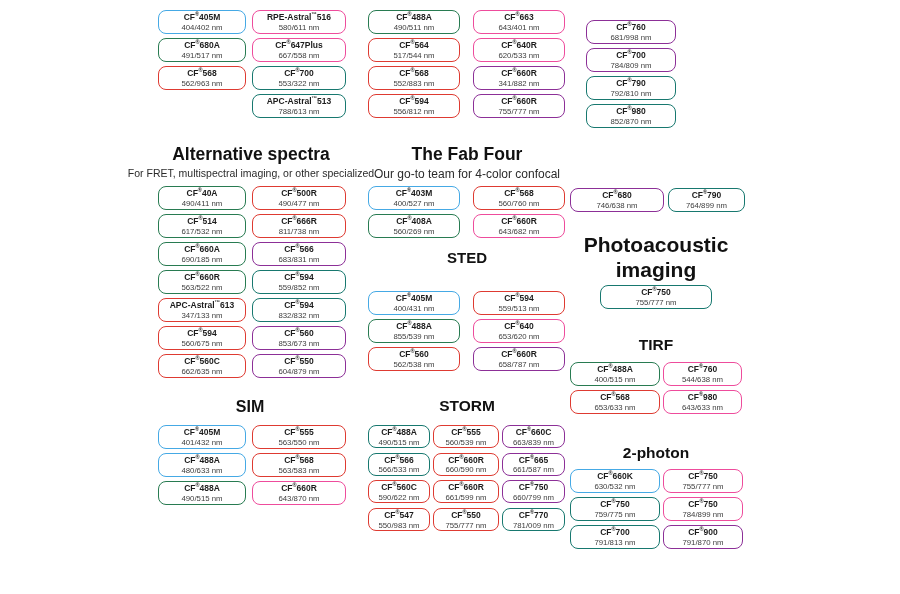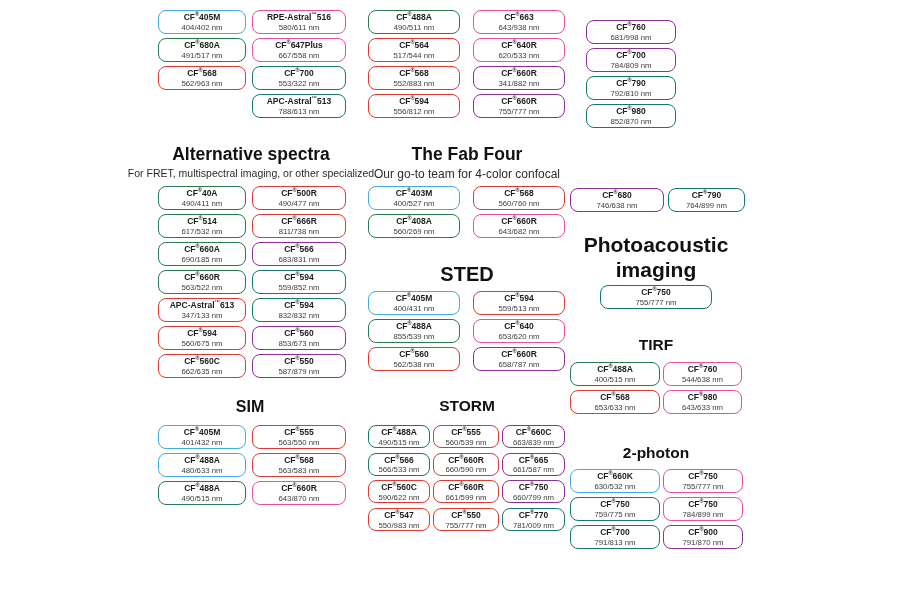--- a/index.html
+++ b/index.html
@@ -60,21 +60,21 @@
       <div class="dye-box" style="left: 368px; top: 66px; width: 92px; height: 24px; border-color: rgb(222, 58, 49);">
         <div class="dye-name">CF<sup>®</sup>568</div>
         <div class="dye-value">552/883 nm</div>
       </div>
       <div class="dye-box" style="left: 368px; top: 94px; width: 92px; height: 24px; border-color: rgb(222, 58, 49);">
         <div class="dye-name">CF<sup>®</sup>594</div>
         <div class="dye-value">556/812 nm</div>
       </div>
       <div class="dye-box" style="left: 473px; top: 10px; width: 92px; height: 24px; border-color: rgb(238, 76, 156);">
         <div class="dye-name">CF<sup>®</sup>663</div>
-        <div class="dye-value">643/938 nm</div>
+        <div class="dye-value">643/401 nm</div>
       </div>
       <div class="dye-box" style="left: 473px; top: 38px; width: 92px; height: 24px; border-color: rgb(238, 76, 156);">
         <div class="dye-name">CF<sup>®</sup>640R</div>
         <div class="dye-value">620/533 nm</div>
       </div>
       <div class="dye-box" style="left: 473px; top: 66px; width: 92px; height: 24px; border-color: rgb(140, 47, 151);">
         <div class="dye-name">CF<sup>®</sup>660R</div>
         <div class="dye-value">341/882 nm</div>
       </div>
       <div class="dye-box" style="left: 473px; top: 94px; width: 92px; height: 24px; border-color: rgb(140, 47, 151);">
@@ -148,21 +148,21 @@
       <div class="dye-box" style="left: 252px; top: 298px; width: 94px; height: 24px; border-color: rgb(23, 120, 111);">
         <div class="dye-name">CF<sup>®</sup>594</div>
         <div class="dye-value">832/832 nm</div>
       </div>
       <div class="dye-box" style="left: 252px; top: 326px; width: 94px; height: 24px; border-color: rgb(140, 47, 151);">
         <div class="dye-name">CF<sup>®</sup>560</div>
         <div class="dye-value">853/673 nm</div>
       </div>
       <div class="dye-box" style="left: 252px; top: 354px; width: 94px; height: 24px; border-color: rgb(140, 47, 151);">
         <div class="dye-name">CF<sup>®</sup>550</div>
-        <div class="dye-value">587/879 nm</div>
+        <div class="dye-value">604/879 nm</div>
       </div>
     </div>
     <div>
       <div class="sec-title" style="left: 467px; top: 144px; font-size: 17.5px;">The Fab Four</div>
       <div class="sec-sub" style="left: 467px; top: 167px; font-size: 12px;">Our go-to team for 4-color confocal</div>
       <div class="dye-box" style="left: 368px; top: 186px; width: 92px; height: 24px; border-color: rgb(69, 169, 229);">
         <div class="dye-name">CF<sup>®</sup>403M</div>
         <div class="dye-value">400/527 nm</div>
       </div>
       <div class="dye-box" style="left: 368px; top: 214px; width: 92px; height: 24px; border-color: rgb(40, 123, 81);">
@@ -182,21 +182,21 @@
       <div class="dye-box" style="left: 570px; top: 188px; width: 94px; height: 24px; border-color: rgb(140, 47, 151);">
         <div class="dye-name">CF<sup>®</sup>680</div>
         <div class="dye-value">746/638 nm</div>
       </div>
       <div class="dye-box" style="left: 668px; top: 188px; width: 77px; height: 24px; border-color: rgb(23, 120, 111);">
         <div class="dye-name">CF<sup>®</sup>790</div>
         <div class="dye-value">764/899 nm</div>
       </div>
     </div>
     <div>
-      <div class="sec-title" style="left: 467px; top: 263px; font-size: 20px;">STED</div>
+      <div class="sec-title" style="left: 467px; top: 249px; font-size: 15px;">STED</div>
       <div class="dye-box" style="left: 368px; top: 291px; width: 92px; height: 24px; border-color: rgb(69, 169, 229);">
         <div class="dye-name">CF<sup>®</sup>405M</div>
         <div class="dye-value">400/431 nm</div>
       </div>
       <div class="dye-box" style="left: 368px; top: 319px; width: 92px; height: 24px; border-color: rgb(40, 123, 81);">
         <div class="dye-name">CF<sup>®</sup>488A</div>
         <div class="dye-value">855/539 nm</div>
       </div>
       <div class="dye-box" style="left: 368px; top: 347px; width: 92px; height: 24px; border-color: rgb(222, 58, 49);">
         <div class="dye-name">CF<sup>®</sup>560</div>

